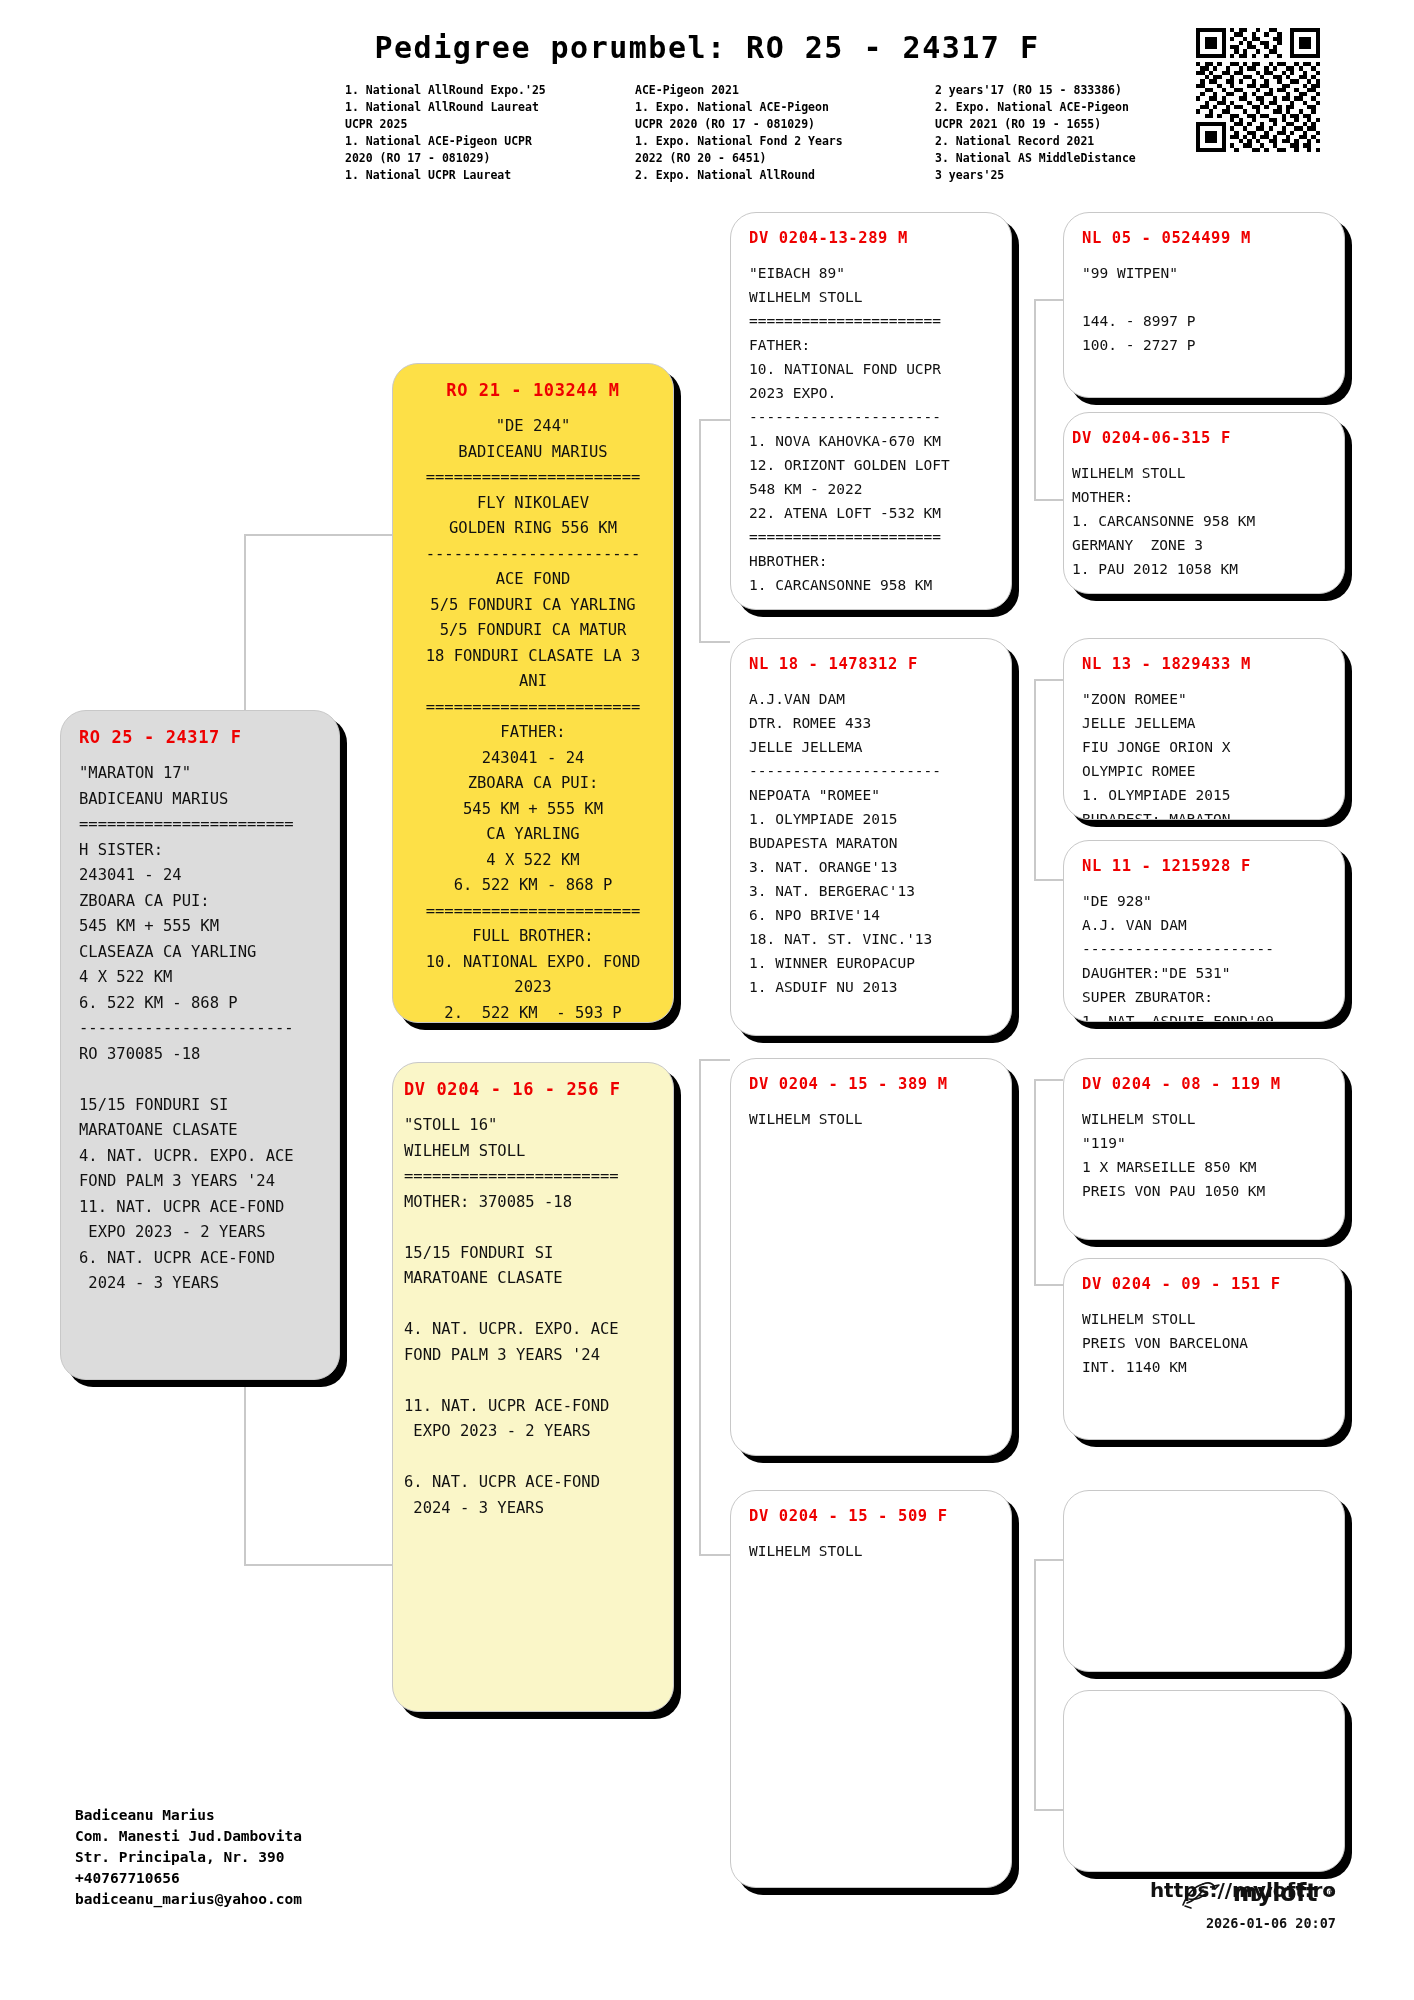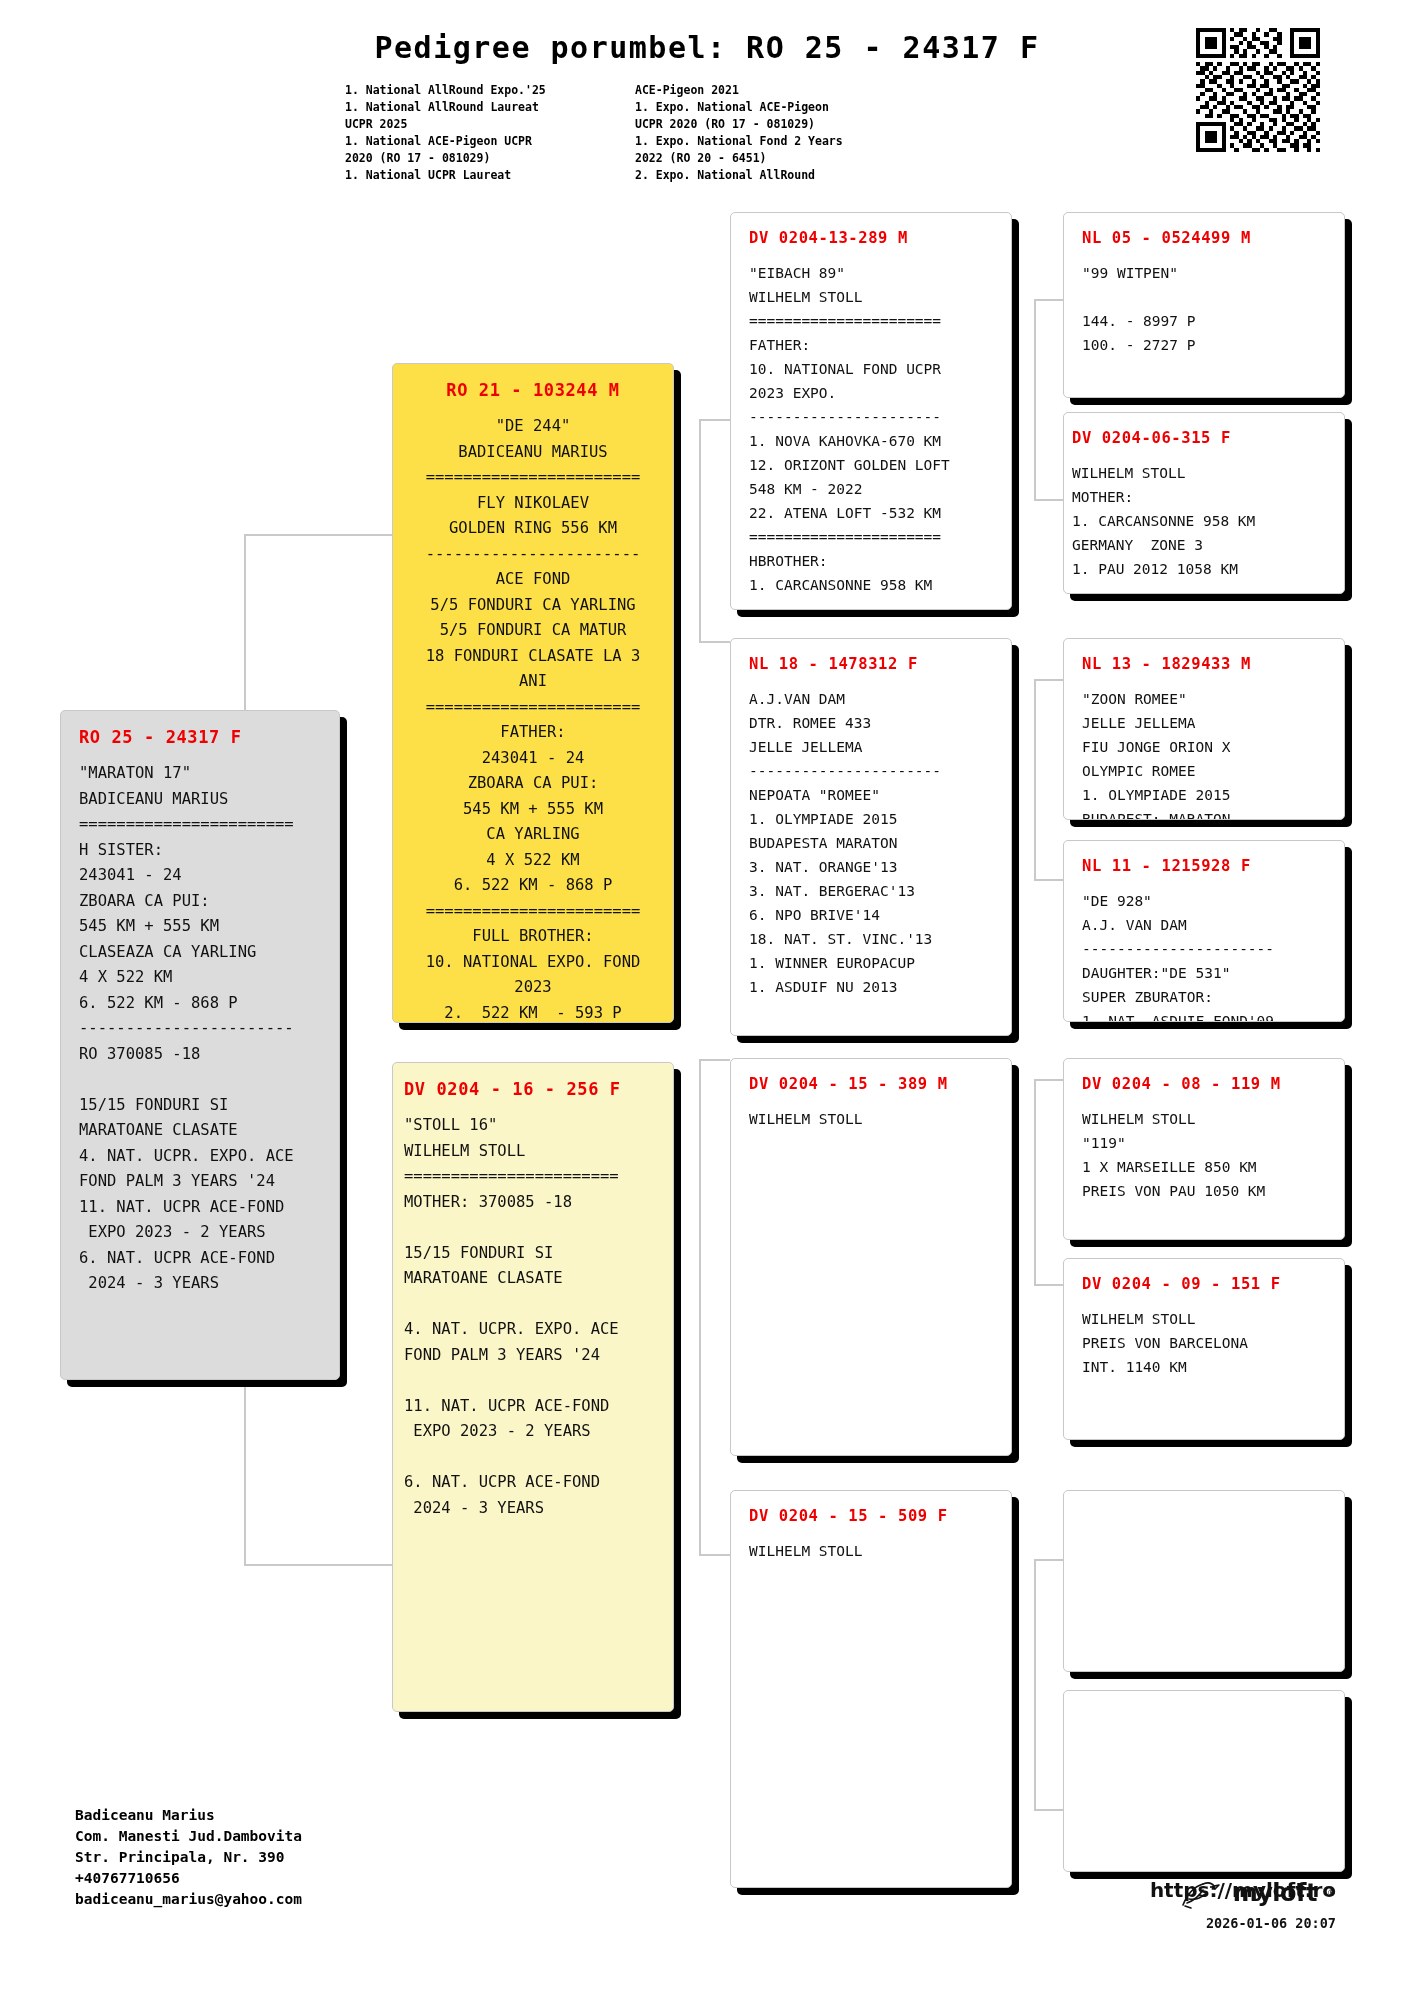--- a/index.html
+++ b/index.html
@@ -53,21 +53,21 @@
   
   #lines {
     position: absolute; left: 0; top: 0; width: 1414px; height: 2000px;
     pointer-events: none;
   }
 
   
   .card {
     position: absolute;
     border: 1px solid #c8c8c8;
-    border-radius: 5px;
+    border-radius: 26px;
     background: #ffffff;
     box-shadow: 7px 7px 0 0 #000;
     overflow: hidden;
     padding: 16px 18px 14px 18px;
   }
   .card .id {
     font-family: "DejaVu Sans Mono", "Liberation Mono", monospace;
     font-weight: bold;
     font-size: 17px;
     color: #ee0000;
@@ -135,20 +135,26 @@
 UCPR 2025
 1. National ACE-Pigeon UCPR
 2020 (RO 17 - 081029)
 1. National UCPR Laureat</div>
   <div class="hdr-col c2">ACE-Pigeon 2021
 1. Expo. National ACE-Pigeon
 UCPR 2020 (RO 17 - 081029)
 1. Expo. National Fond 2 Years
 2022 (RO 20 - 6451)
 2. Expo. National AllRound</div>
+  <div class="hdr-col c3">2 years'17 (RO 15 - 833386)
+2. Expo. National ACE-Pigeon
+UCPR 2021 (RO 19 - 1655)
+2. National Record 2021
+3. National AS MiddleDistance
+3 years'25</div>
 </div>
 
 <div id="qr">
   <svg width="124" height="124" viewBox="0 0 29 29" shape-rendering="crispEdges">
     <rect width="29" height="29" fill="#fff"></rect>
     <g fill="#000">
       <rect x="0" y="0" width="7" height="1"></rect>
         <rect x="0" y="0" width="1" height="7"></rect>
       <rect x="6" y="0" width="1" height="7"></rect>
         <rect x="0" y="6" width="7" height="1"></rect>

